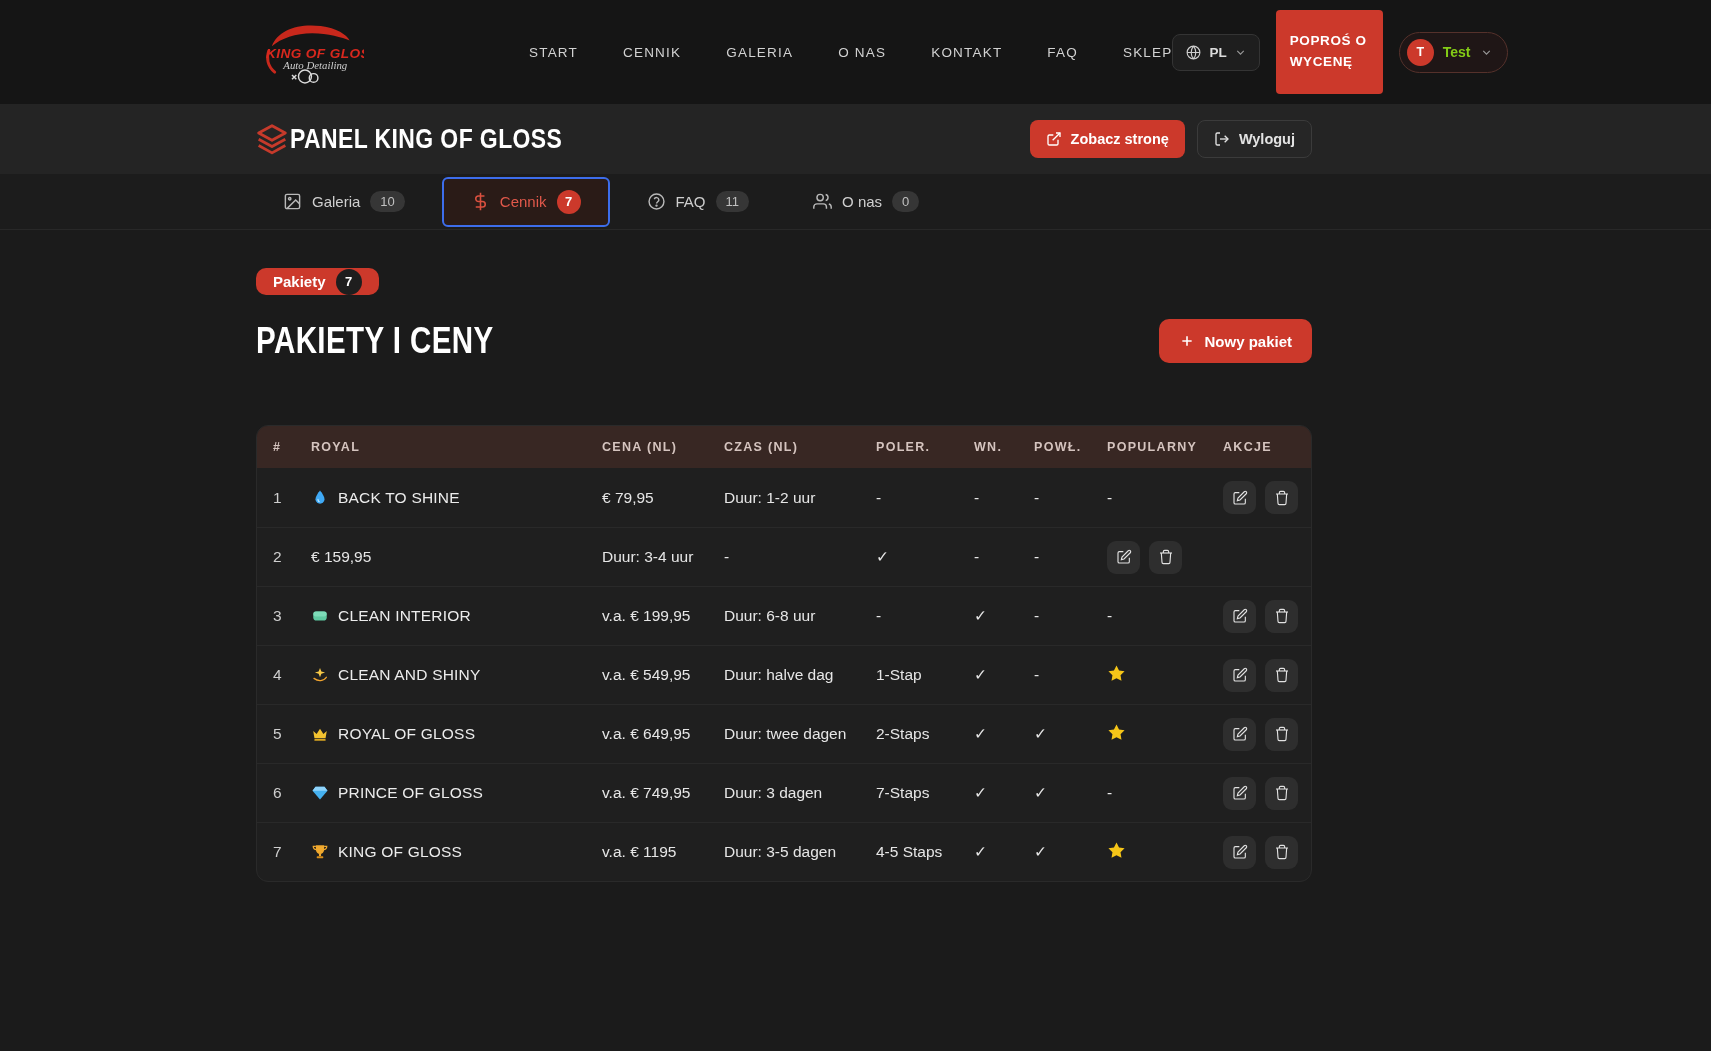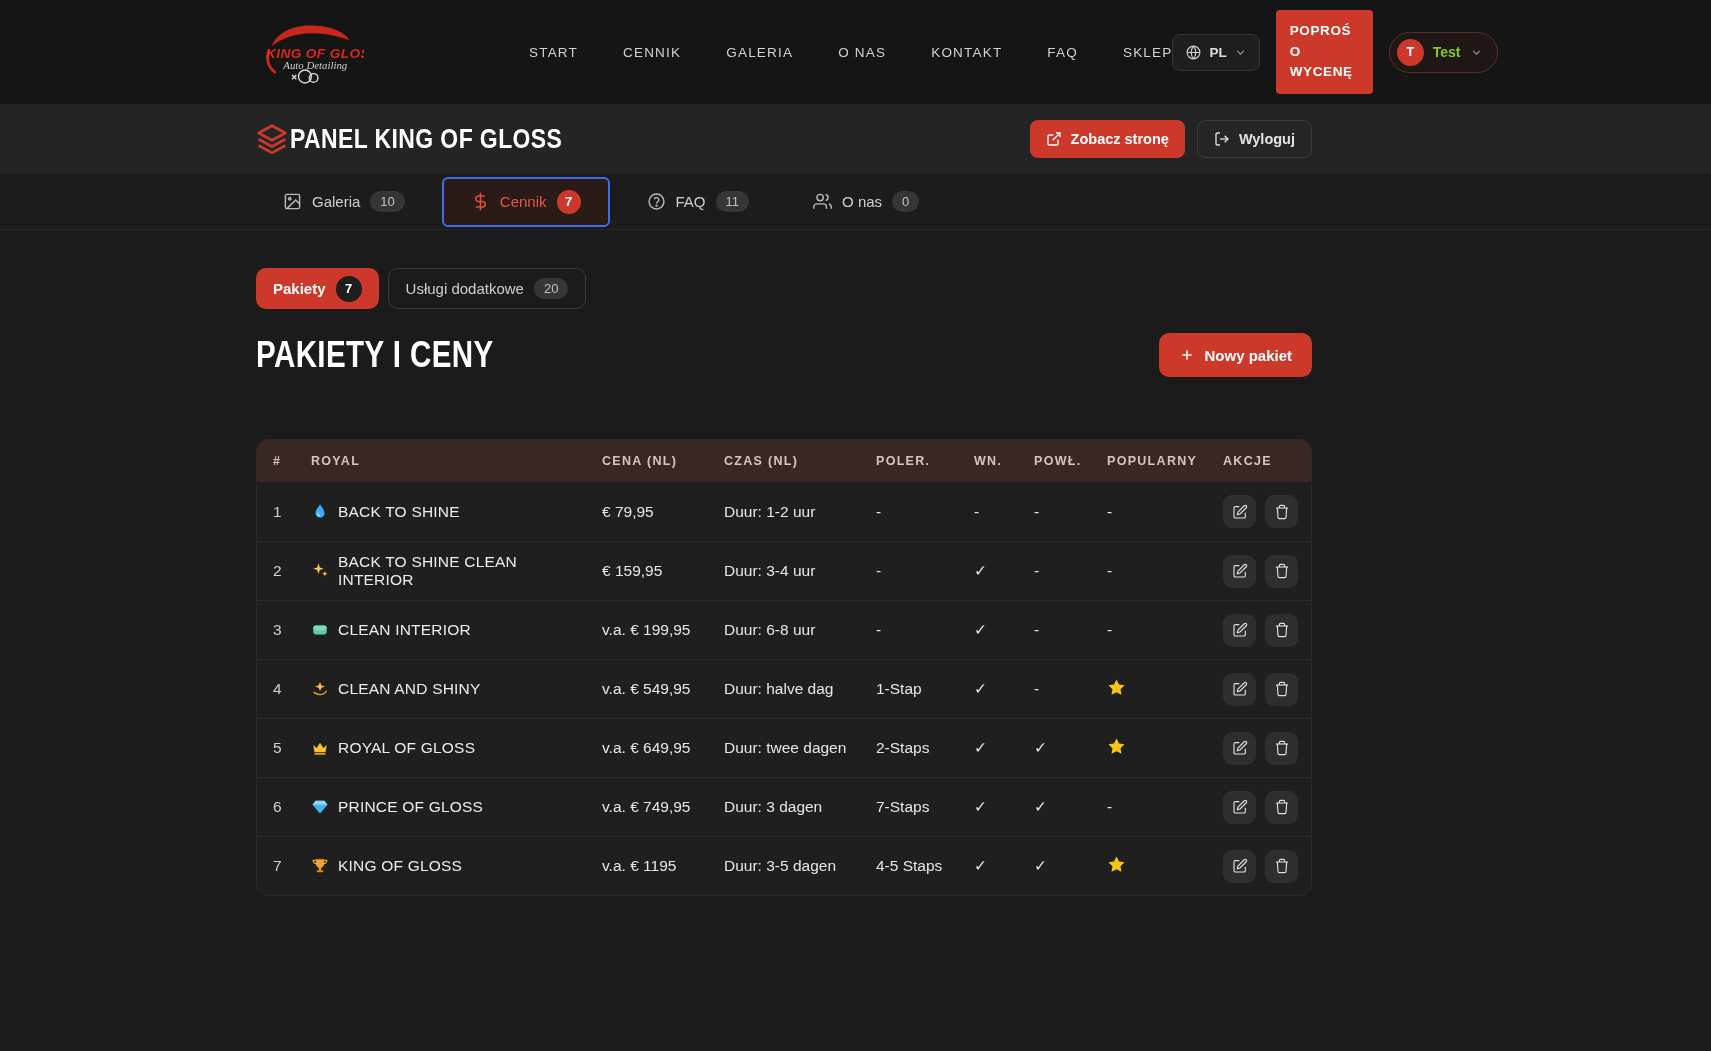--- a/index.html
+++ b/index.html
@@ -15,21 +15,21 @@
   
   .navbar { height:104px; background:#151515; display:flex; align-items:center; }
   .navbar-inner { display:flex; align-items:center; }
   .logo { width:108px; height:76px; flex:0 0 auto; cursor:pointer; }
   .nav-links { display:flex; gap:45px; margin-left:165px; align-items:flex-start; }
   .nav-link { color:#d2d2d2; font-size:13.5px; letter-spacing:1.2px; text-decoration:none; cursor:pointer; white-space:nowrap; }
   .nav-right { margin-left:auto; display:flex; align-items:center; gap:16px; }
   .lang-select { display:flex; align-items:center; gap:7px; background:#1e1e1e; border:1px solid #343434; border-radius:8px; padding:9px 12px; color:#dcdcdc; font-size:13.5px; font-weight:700; cursor:pointer; }
   .lang-select .ico { width:17px; height:17px; color:#cfcfcf; }
   .chev { width:13px; height:13px; color:#9a9a9a; }
-  .cta-btn { background:#cc392b; color:#fff; border:none; border-radius:4px; width:97px; min-height:84px; padding:10px 14px; text-align:left; font-weight:700; font-size:13.5px; letter-spacing:0.6px; line-height:1.55; cursor:pointer; font-family:inherit; }
+  .cta-btn { background:#cc392b; color:#fff; border:none; border-radius:4px; width:107px; min-height:84px; padding:10px 14px; text-align:left; font-weight:700; font-size:13.5px; letter-spacing:0.6px; line-height:1.55; cursor:pointer; font-family:inherit; }
   .user-pill { display:flex; align-items:center; gap:9px; border:1px solid #55312b; border-radius:999px; padding:6px 14px 6px 7px; cursor:pointer; background:rgba(204,57,43,0.06); }
   .avatar { width:27px; height:27px; border-radius:50%; background:#cc392b; color:#fff; font-size:12.5px; font-weight:700; display:flex; align-items:center; justify-content:center; }
   .user-name { color:#84cc16; font-size:14px; font-weight:600; }
 
   
   .panel-band { height:70px; background:#242424; display:flex; align-items:center; }
   .panel-band-inner { display:flex; align-items:center; }
   .panel-title-wrap { display:flex; align-items:center; gap:2px; }
   .layers-ico { width:32px; height:32px; color:#c63a2b; }
   .panel-title { color:#fff; font-size:28px; }
@@ -45,21 +45,21 @@
   .tabbar-inner { display:flex; align-items:center; gap:10px; }
   .tab { display:flex; align-items:center; gap:10px; padding:0 27px; height:100%; color:#cfcfcf; font-size:15px; cursor:pointer; }
   .tab .ico { width:19px; height:19px; color:#b9b9b9; }
   .tab.active { height:50px; background:#2a1b17; border:2px solid #3d6deb; border-radius:6px; color:#e0584a; }
   .tab.active .ico { color:#d9503f; }
   .badge-pill { background:#363636; color:#c0c0c0; border-radius:999px; font-size:13px; padding:3px 10px; }
   .badge-circle { width:24px; height:24px; border-radius:50%; background:#cc392b; color:#fff; font-size:13px; font-weight:700; display:flex; align-items:center; justify-content:center; }
 
   
   .subtabs { display:flex; gap:9px; margin-top:38px; }
-  .subtab { display:flex; align-items:center; gap:10px; height:41px; padding:0 17px; border-radius:10px; font-size:15px; cursor:pointer; font-family:inherit; }
+  .subtab { display:flex; align-items:center; gap:10px; height:27px; padding:0 17px; border-radius:10px; font-size:15px; cursor:pointer; font-family:inherit; }
   .subtab.active { background:#cc392b; color:#fff; border:none; font-weight:600; }
   .subtab.active .badge-dark { width:26px; height:26px; border-radius:50%; background:#1e1e1e; color:#fff; font-size:13px; font-weight:700; display:flex; align-items:center; justify-content:center; }
   .subtab.inactive { background:transparent; color:#cfcfcf; border:1px solid #3a3a3a; }
 
   
   .section-row { display:flex; align-items:center; justify-content:space-between; margin-top:24px; }
   .section-title { color:#fff; font-size:36px; }
 
   
   .table { margin-top:62px; background:#1f1f1f; border:1px solid #2a2a2a; border-radius:12px; overflow:hidden; }
@@ -201,24 +201,20 @@
       </div>
     </div>
 </div>
 
 <div class="container">
   <div class="subtabs">
       <button class="subtab active">
         <span>Pakiety</span>
         <span class="badge-dark">7</span>
       </button>
-      <button class="subtab inactive">
-        <span>Usługi dodatkowe</span>
-        <span class="badge-pill">20</span>
-      </button>
     </div>
 
   <div class="section-row">
     <h2 class="section-title"><span class="condensed">PAKIETY I CENY</span></h2>
     <button class="btn btn-red" style="height:44px; border-radius:10px; padding:0 20px; font-size:15px;">
       <svg class="ico" viewBox="0 0 24 24" fill="none" stroke="currentColor" stroke-width="2.4">
           <path d="M12 5v14M5 12h14"></path>
         </svg>
       <span>Nowy pakiet</span>
     </button>
@@ -269,29 +265,20 @@
                   <path d="M3 6h18"></path>
                   <path d="M8 6V4a2 2 0 0 1 2-2h4a2 2 0 0 1 2 2v2"></path>
                   <path d="M19 6l-1 14a2 2 0 0 1-2 2H8a2 2 0 0 1-2-2L5 6"></path>
                 </svg>
               </span>
             </button>
           </span>
         </div>
         <div class="tgrid trow">
           <span class="cell-num">2</span>
-          <span class="cell-name">
-            <span class="ico" style="display:inline-flex">
-              <svg viewBox="0 0 24 24" fill="#f7c948">
-                <path d="M10 2l1.8 5.2L17 9l-5.2 1.8L10 16l-1.8-5.2L3 9l5.2-1.8z"></path>
-                <path d="M18.5 12l1 2.7 2.7 1-2.7 1-1 2.7-1-2.7-2.7-1 2.7-1z"></path>
-              </svg>
-            </span>
-            <span>BACK TO SHINE CLEAN INTERIOR</span>
-          </span>
           <span class="cell-dim">€ 159,95</span>
           <span class="cell-dim">Duur: 3-4 uur</span>
           <span class="cell-dim">-</span>
           <span class="cell-dim">✓</span>
           <span class="cell-dim">-</span>
           <span class="cell-pop">-</span>
           <span class="cell-actions">
             <button class="icon-btn">
               <span class="ico" style="display:inline-flex">
                 <svg viewBox="0 0 24 24" fill="none" stroke="currentColor" stroke-width="1.7">

